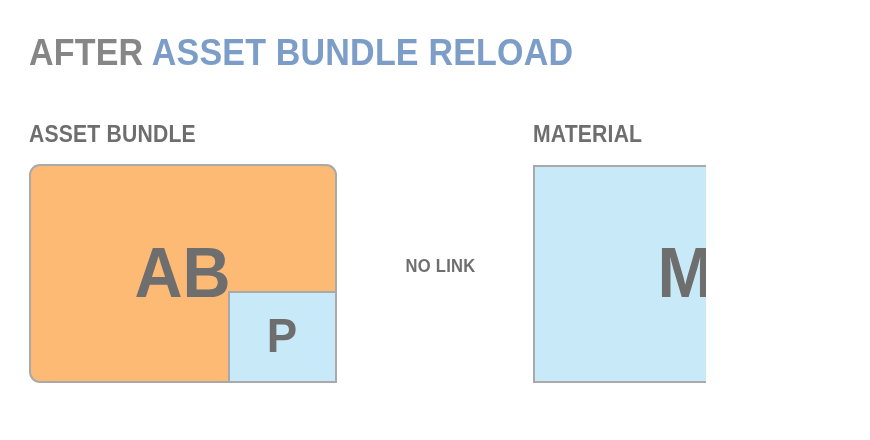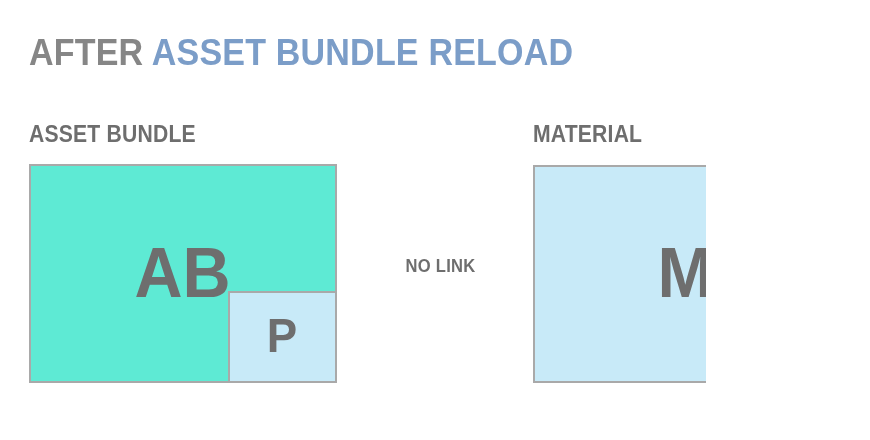--- a/index.html
+++ b/index.html
@@ -56,22 +56,23 @@
     border: 2px solid #a9a9a9;
     display: flex;
     align-items: center;
     justify-content: center;
   }
   #box-assetbundle {
     left: 29px;
     top: 164px;
     width: 308px;
     height: 219px;
-    background: #5eead4;
+    background: #fdba74;
     z-index: 1;
+    border-radius: 11px;
   }
   #box-material {
     left: 533px;
     top: 165px;
     width: 305px;
     height: 218px;
     background: #c8eaf8;
     z-index: 1;
   }
   #box-prefab {

